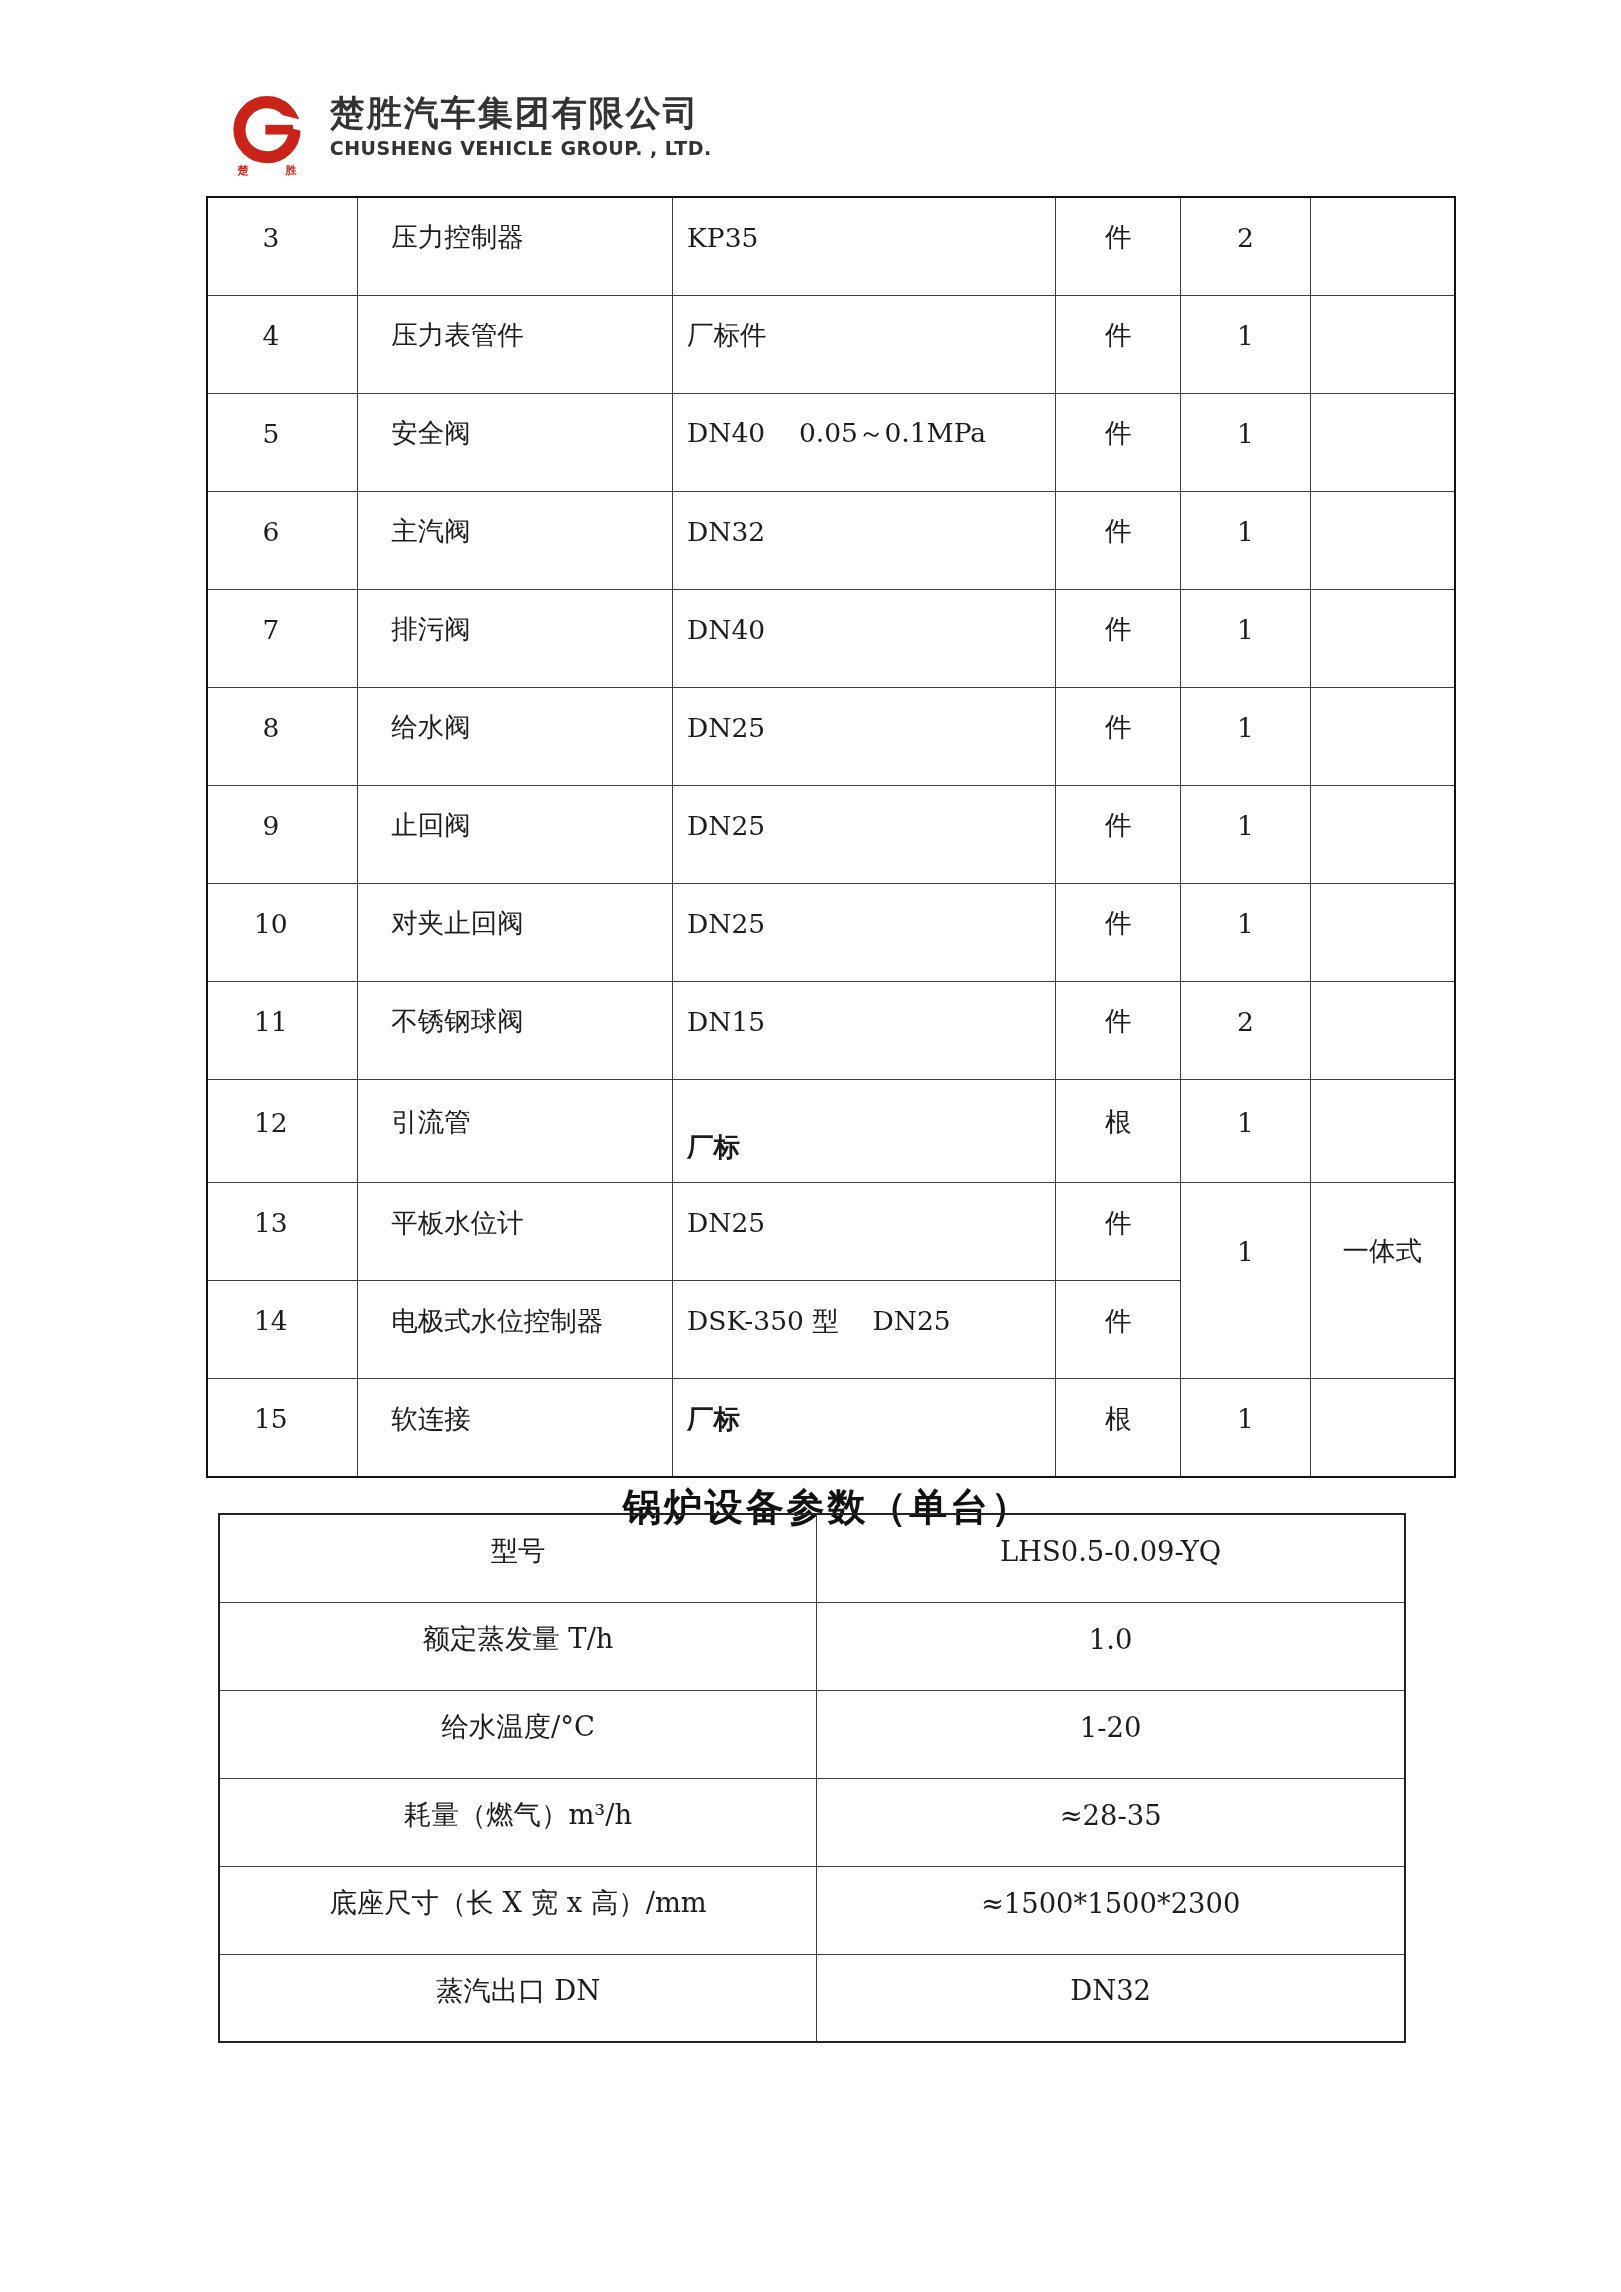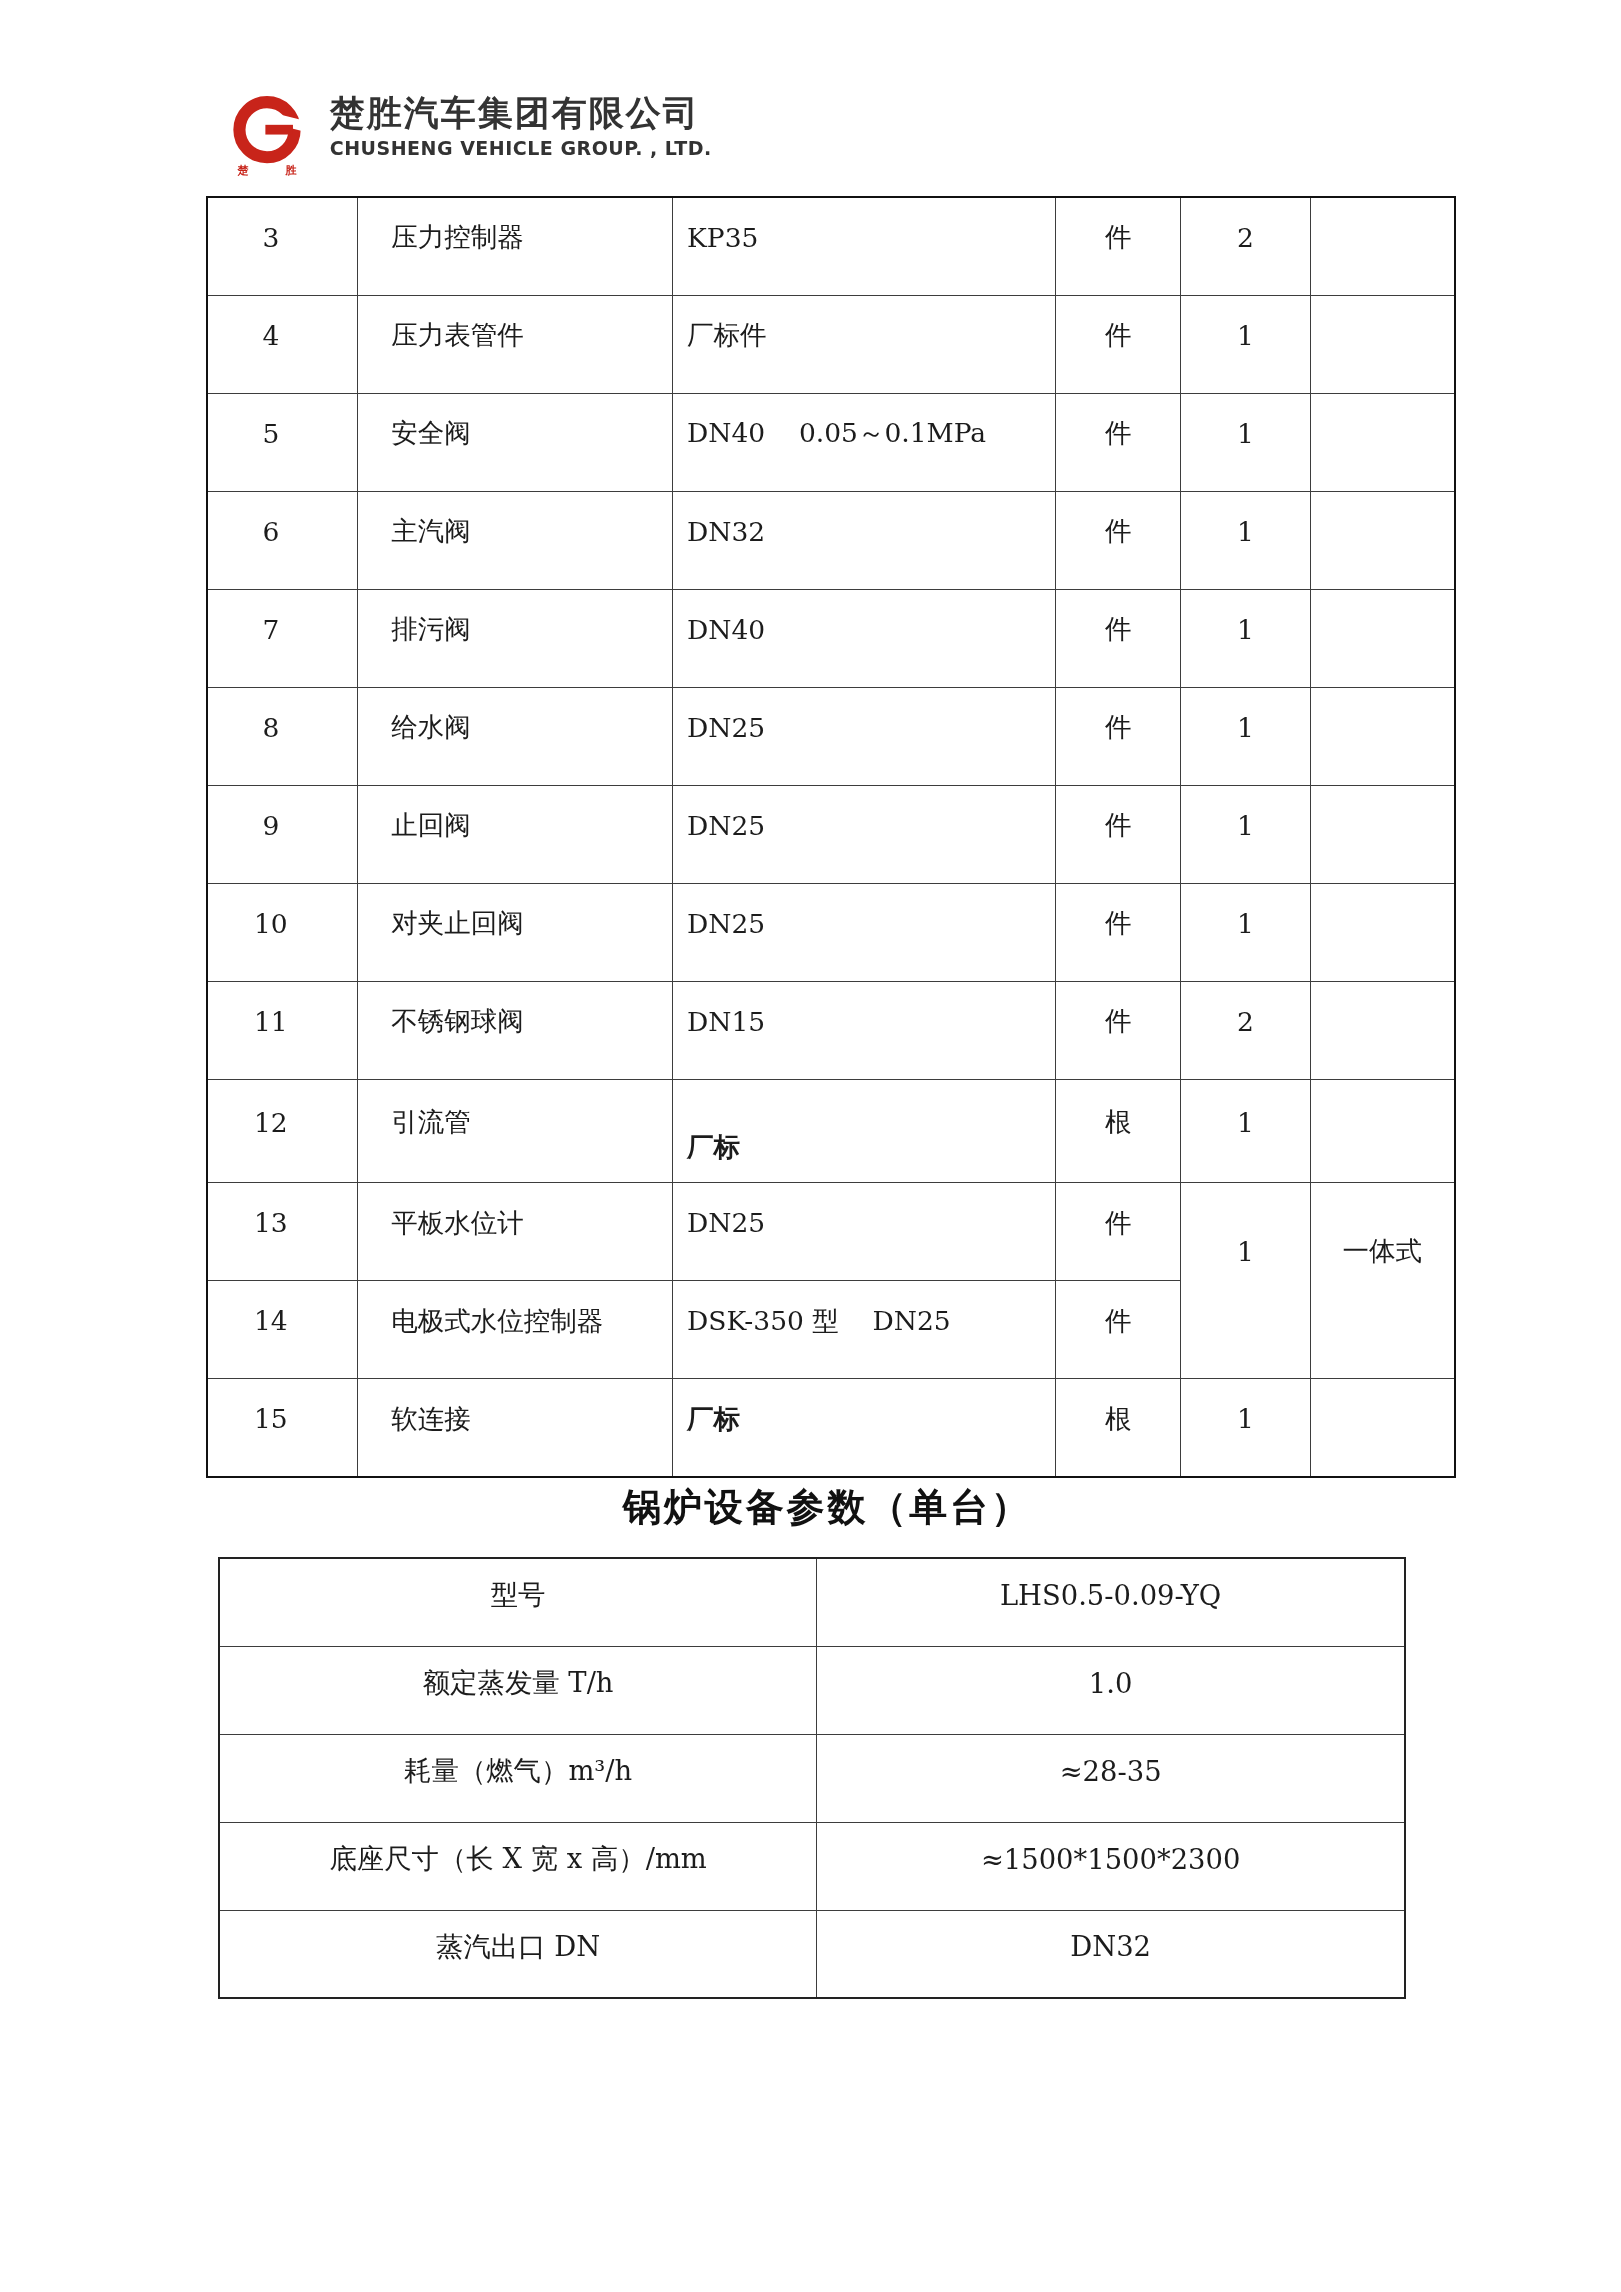--- a/index.html
+++ b/index.html
@@ -60,21 +60,21 @@
   .merged { padding-bottom:59px !important; }
 
   
   .params-title {
     position:absolute; left:0; top:1482px; width:100%;
     text-align:center;
     font-family:"DejaVu Sans","Liberation Sans",sans-serif;
     font-weight:700; font-size:38px; letter-spacing:2.9px; color:#111111;padding-left:34px;
   }
   .params {
-    position:absolute; left:218px; top:1557px; width:1188px;
+    position:absolute; left:218px; top:1513px; width:1188px;
     border:2.5px solid #222222;
   }
   .params tr { height:88px; }
   .params td {
     border:1.8px solid #3d3d3d;
     vertical-align:middle; text-align:center;
     font-size:27.4px; padding:0 0 13.7px 0;
   }
   .p-label { font-size:28px; }
 </style>
@@ -223,20 +223,24 @@
     <tbody>
       <tr>
         <td class="p-label">型号</td>
         <td class="p-value">LHS0.5-0.09-YQ</td>
       </tr>
       <tr>
         <td class="p-label">额定蒸发量 T/h</td>
         <td class="p-value">1.0</td>
       </tr>
       <tr>
+        <td class="p-label">给水温度/°C</td>
+        <td class="p-value">1-20</td>
+      </tr>
+      <tr>
         <td class="p-label">耗量（燃气）m³/h</td>
         <td class="p-value">≈28-35</td>
       </tr>
       <tr>
         <td class="p-label">底座尺寸（长 X 宽 x 高）/mm</td>
         <td class="p-value">≈1500*1500*2300</td>
       </tr>
       <tr>
         <td class="p-label">蒸汽出口 DN</td>
         <td class="p-value">DN32</td>

